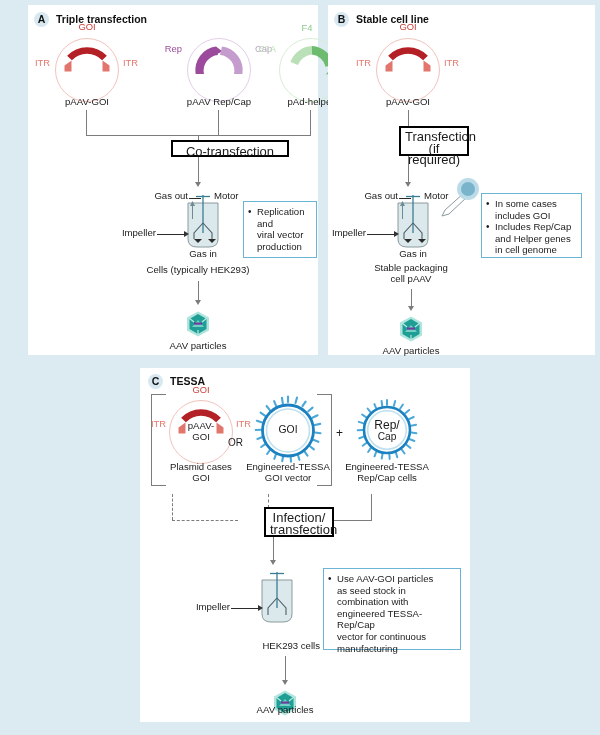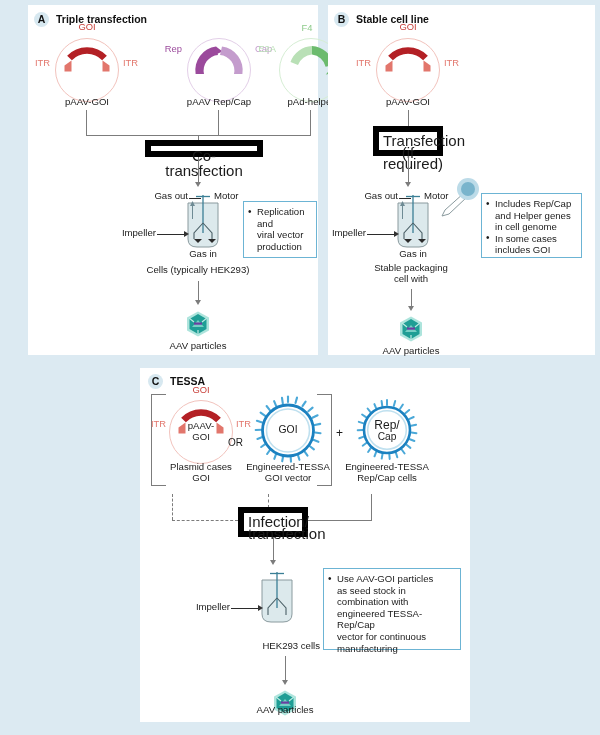--- a/index.html
+++ b/index.html
@@ -55,28 +55,29 @@
     box-sizing:border-box;
   }
   .arcwrap{position:absolute;left:0;top:0;width:100%;height:100%;}
   .arcwrap svg{position:absolute;left:0;top:0;overflow:visible;}
 
   .gene-lbl{position:absolute;font-size:9.4px;white-space:nowrap;}
 
   
   .procbox{
     position:absolute;
-    border:6px solid #000000;
+    border:2px solid #000000;
     background:#fff;
-    font-size:15px;
+    font-size:13px;
     line-height:11.5px;
     text-align:center;
     box-sizing:border-box;
     padding:2px 4px;
     color:#1b1b1b;
+    margin-left:26px;
   }
   .callout{
     position:absolute;
     border:1px solid #6cb4d4;
     background:#fff;
     box-sizing:border-box;
     padding:4px 5px 4px 4px;
   }
   .callout ul{margin:0;padding:0;list-style:none;}
   .callout li{
@@ -278,33 +279,33 @@
     <svg width="42" height="48" viewBox="0 0 42 48">
       <path d="M 24 16 L 5 33 L 2 39 L 9 37 L 27 20 Z" fill="#ffffff" stroke="#8a9a9e" stroke-width="1"></path>
       <circle cx="28" cy="12" r="11" fill="#bcdbe8"></circle>
       <circle cx="28" cy="12" r="7" fill="#79b4cc"></circle>
     </svg>
   </div>
 
   <div class="callout" style="left:153px;top:188px;width:101px;height:65px;">
     <ul>
       <li>
+        <span>In some cases</span><br>
+        <span>includes GOI</span>
+      </li>
+      <li>
         <span>Includes Rep/Cap</span><br>
         <span>and Helper genes</span><br>
         <span>in cell genome</span>
       </li>
-      <li>
-        <span>In some cases</span><br>
-        <span>includes GOI</span>
-      </li>
     </ul>
   </div>
 
   <div class="lbl c" style="left:83px;top:257px;">Stable packaging</div>
-  <div class="lbl c" style="left:83px;top:268px;">cell with</div>
+  <div class="lbl c" style="left:83px;top:268px;">cell pAAV</div>
 
   <div class="ln lnv" style="left:83px;top:284px;height:18px;"></div>
   <div class="arrowdown" style="left:79.5px;top:301px;"></div>
 
   <div class="svgabs" style="left:69px;top:310px;">
     <svg width="28" height="28" viewBox="0 0 28 28">
       <polygon points="14,1.5 25,7.5 25,20.5 14,26.5 3,20.5 3,7.5" fill="#9fdfd6" opacity="0.85"></polygon>
       <polygon points="14,4 22.5,9 22.5,19 14,24 5.5,19 5.5,9" fill="#1f9e95"></polygon>
       <path d="M 8 17 L 14 10 L 20 17 Z" fill="#7fd4c9" opacity="0.9"></path>
       <rect x="10" y="12.5" width="8" height="2.2" fill="#6b3fa0"></rect>

